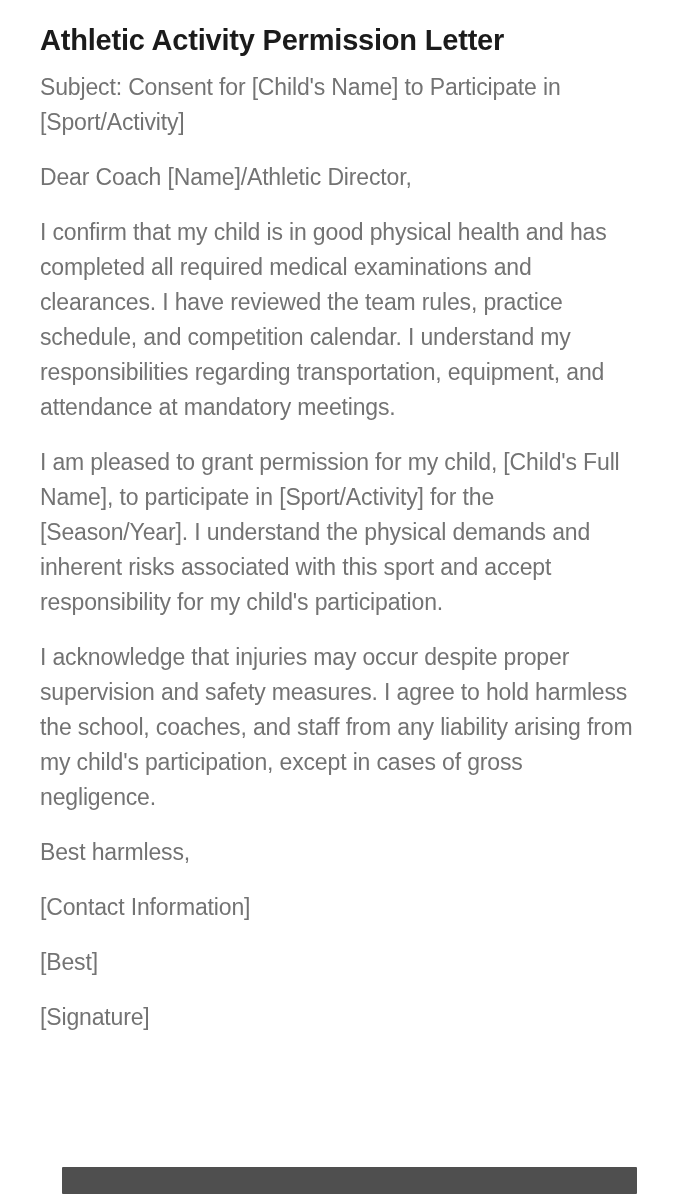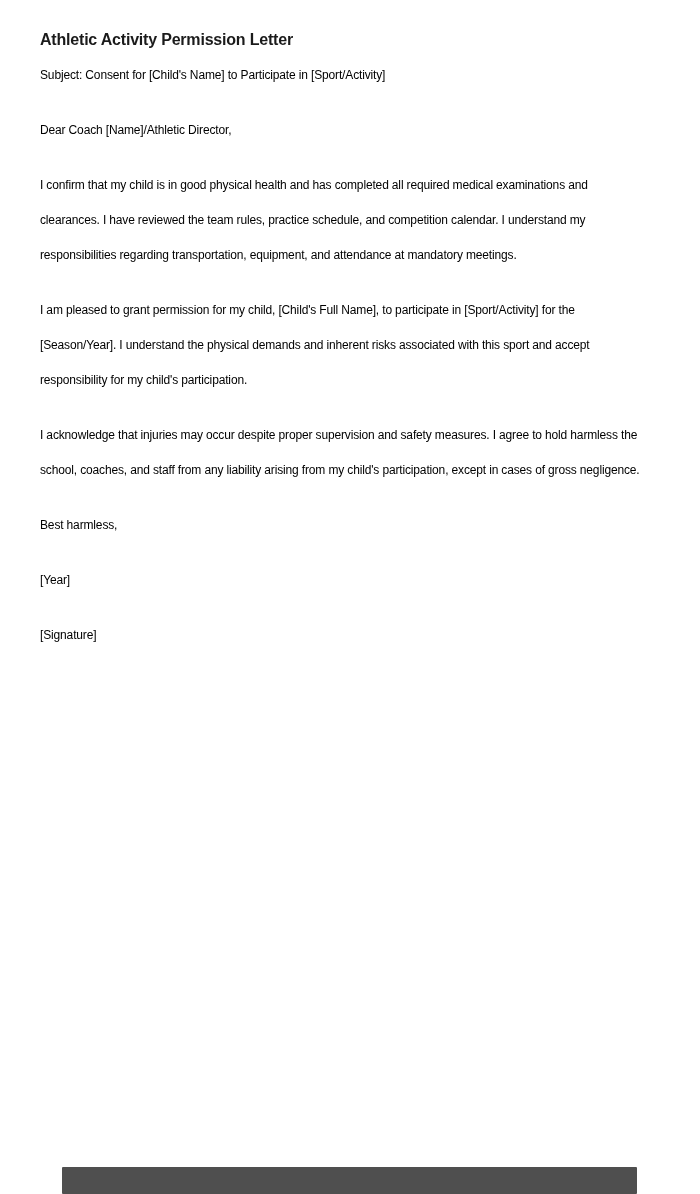--- a/index.html
+++ b/index.html
@@ -11,31 +11,31 @@
     height: 1194px;
     background: #ffffff;
     position: relative;
     overflow: hidden;
     font-family: "Liberation Sans", sans-serif;
   }
   .page {
     padding: 26px 60px 0 40px;
   }
   .page h1 {
-    font-size: 16px;
+    font-size: 29px;
     line-height: 28px;
     font-weight: bold;
     color: #1b1b1b;
-    margin: 0 0 4px 0;
+    margin: 0 0 16px 0;
     letter-spacing: -0.2px;
   }
   .page p {
-    font-size: 12px;
+    font-size: 23px;
     line-height: 35px;
-    color: #000000;
+    color: #737373;
     margin: 0 0 20px 0;
     letter-spacing: -0.15px;
     max-width: 600px;
   }
   .hscrollbar {
     position: absolute;
     left: 62px;
     width: 575px;
     height: 27px;
     bottom: 0;
@@ -56,19 +56,20 @@
   <p>I confirm that my child is in good physical health and has completed all required medical examinations and clearances. I have reviewed the team rules, practice schedule, and competition calendar. I understand my responsibilities regarding transportation, equipment, and attendance at mandatory meetings.</p>
 
   <p>I am pleased to grant permission for my child, [Child's Full Name], to participate in [Sport/Activity] for the [Season/Year]. I understand the physical demands and inherent risks associated with this sport and accept responsibility for my child's participation.</p>
 
   <p>I acknowledge that injuries may occur despite proper supervision and safety measures. I agree to hold harmless the school, coaches, and staff from any liability arising from my child's participation, except in cases of gross negligence.</p>
 
 
   <p>Best harmless,</p>
 
 
+  <p>[Contact Information]</p>
 
-  <p>[Year]</p>
+  <p>[Best]</p>
 
   <p>[Signature]</p>
 </div>
 
 <div class="hscrollbar"></div>
 
 </body></html>

